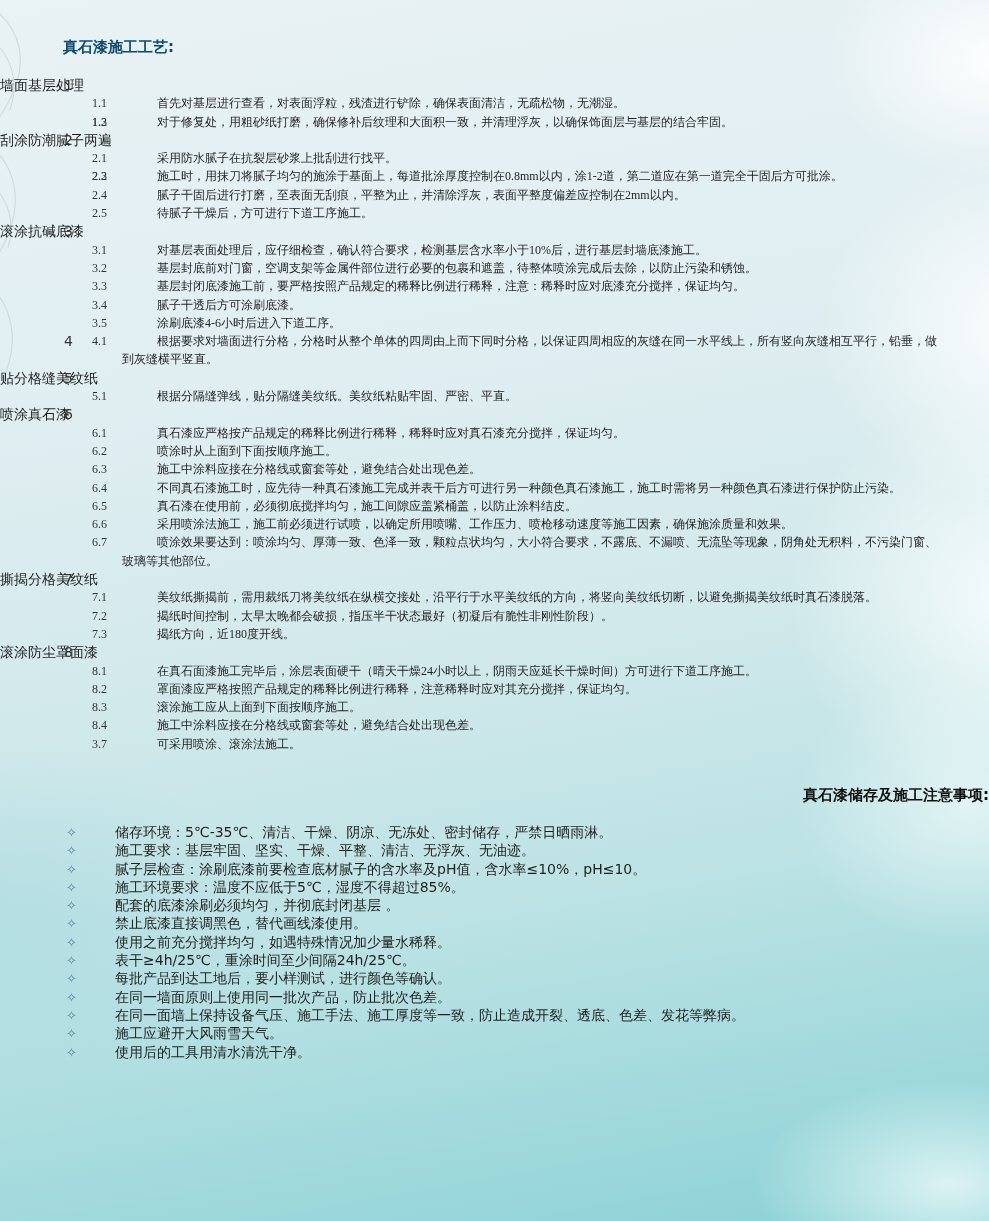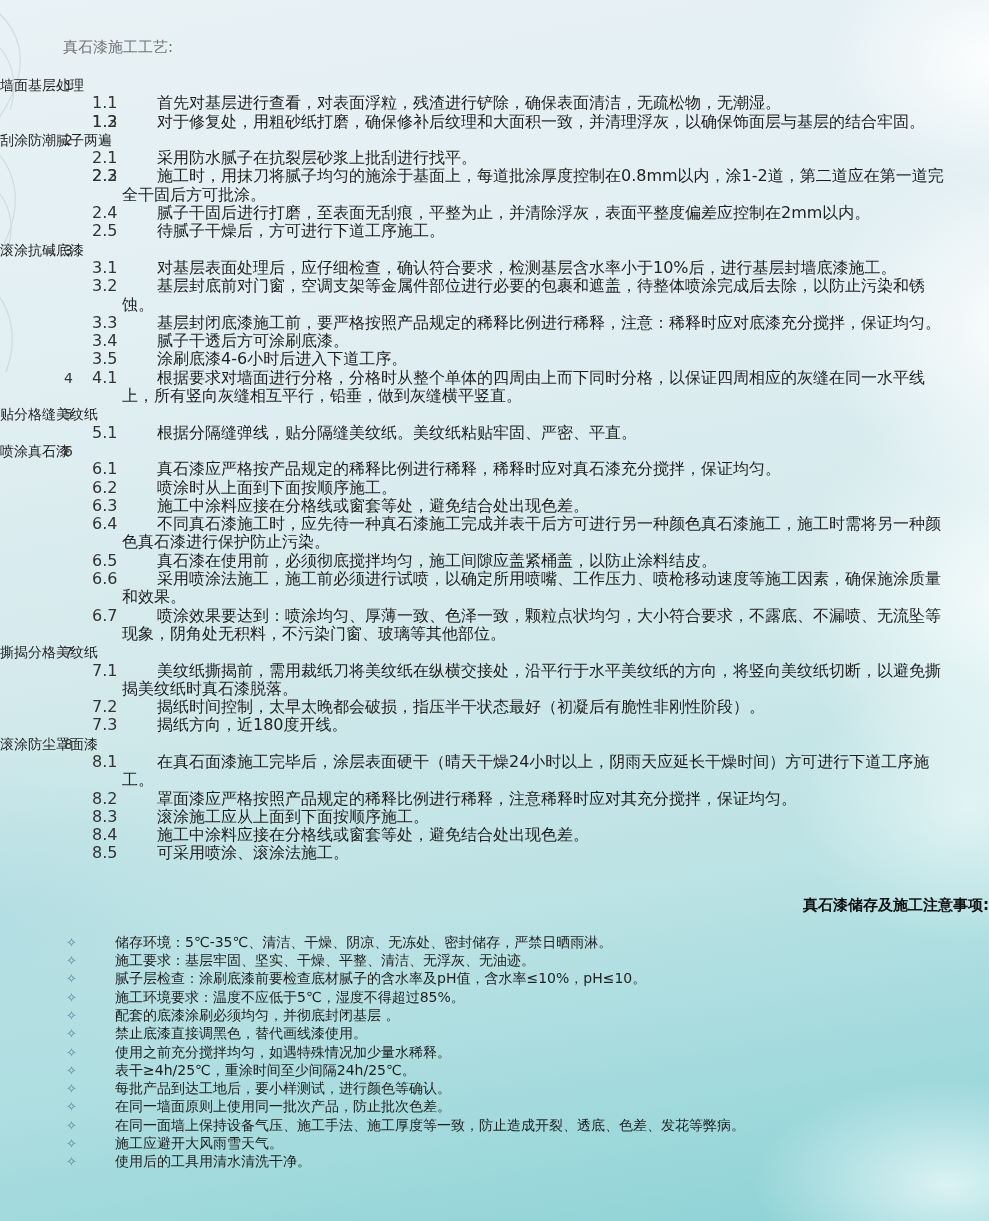--- a/index.html
+++ b/index.html
@@ -11,25 +11,25 @@
       radial-gradient(ellipse 250px 170px at 101% 5%,  rgba(255,255,255,0.95), rgba(255,255,255,0) 70%),
       radial-gradient(ellipse 300px 260px at 104% 27%, rgba(255,255,255,0.92), rgba(255,255,255,0) 70%),
       radial-gradient(ellipse 330px 300px at 103% 49%, rgba(252,255,255,0.88), rgba(255,255,255,0) 70%),
       radial-gradient(ellipse 250px 200px at 98% 66%,  rgba(240,250,250,0.70), rgba(255,255,255,0) 70%),
       radial-gradient(ellipse 280px 150px at 96% 97%,  rgba(238,250,250,0.80), rgba(255,255,255,0) 70%),
       radial-gradient(ellipse 420px 260px at -2% 76%,  rgba(160,214,222,0.45), rgba(255,255,255,0) 70%),
       linear-gradient(170deg,#e9f2f5 0%,#e0eef2 30%,#d2e9eb 52%,#bbe2e4 72%,#9dd8db 90%,#8bd1d5 100%);
   }
   .sketch{position:absolute;left:0;top:0;pointer-events:none;opacity:.55;}
   .doc{position:absolute;inset:0;padding-top:38px;}
-  .title{margin:0 4px 20px 63px;font-size:15px;font-weight:normal;line-height:18px;color:#737373;}
+  .title{margin:0 4px 20px 63px;font-size:15px;font-weight:bold;line-height:18px;color:#0c4a6e;}
   .sec-row{position:relative;font-size:14px;line-height:18.3px;}
   .sec-num{position:absolute;left:64px;color:#333;}
   .sec-title{display:block;}
-  .item-row{position:relative;font-size:16px;line-height:18.3px;}
+  .item-row{position:relative;font-size:12px;line-height:18.3px;font-family:Liberation Serif, serif;}
   .item-num{position:absolute;left:92px;color:#333;}
   .item-text{display:block;margin-left:122px;margin-right:44px;text-indent:35px;}
   .notes-title{margin:33px 0 19px 63px;font-size:15px;font-weight:bold;line-height:18px;color:#111;text-align:right;}
   .note-row{position:relative;font-size:14px;line-height:18.3px;}
   .note-star{position:absolute;left:66px;top:1px;color:#5d87a0;font-size:13px;}
   .note-text{display:block;margin-left:115px;margin-right:40px;}
 </style>
 </head>
 <body>
 
@@ -186,21 +186,21 @@
       </div>
       <div class="item-row">
         <span class="item-num">8.3</span>
         <span class="item-text">滚涂施工应从上面到下面按顺序施工。</span>
       </div>
       <div class="item-row">
         <span class="item-num">8.4</span>
         <span class="item-text">施工中涂料应接在分格线或窗套等处，避免结合处出现色差。</span>
       </div>
       <div class="item-row">
-        <span class="item-num">8.5</span>
+        <span class="item-num">3.7</span>
         <span class="item-text">可采用喷涂、滚涂法施工。</span>
       </div>
     </div>
 
   <h2 class="notes-title">真石漆储存及施工注意事项:</h2>
 
   <div id="notes-list">
       <div class="note-row">
         <span class="note-star">✧</span>
         <span class="note-text">储存环境：5℃-35℃、清洁、干燥、阴凉、无冻处、密封储存，严禁日晒雨淋。</span>

